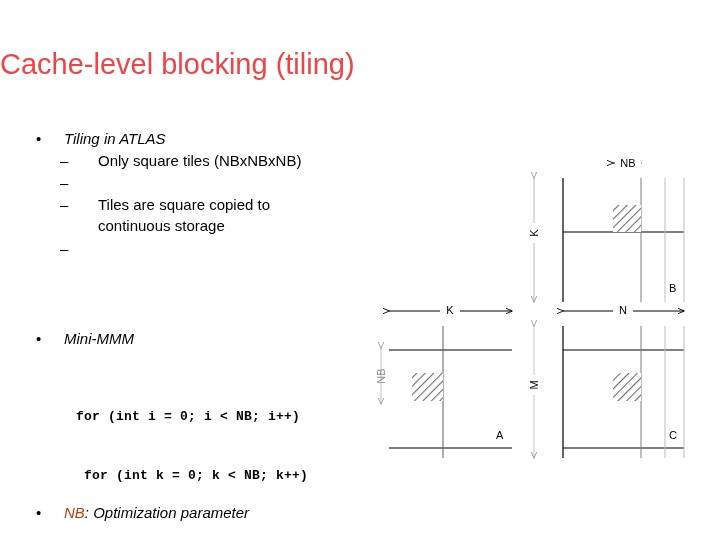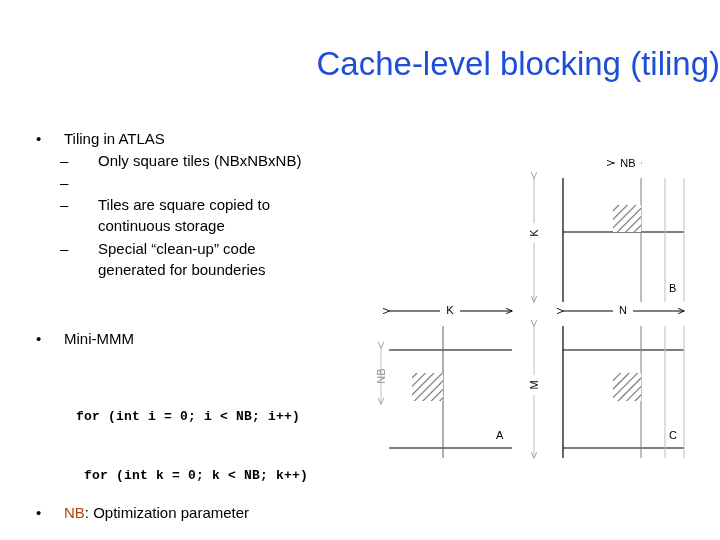--- a/index.html
+++ b/index.html
@@ -17,25 +17,25 @@
     font-family: "Liberation Sans", sans-serif;
     color: #000000;
   }
 
   
   #slide-title {
     position: absolute;
     left: 0;
     top: 44px;
     width: 720px;
-    text-align: right;
-    font-size: 33px;
+    text-align: left;
+    font-size: 29px;
     line-height: 40px;
     font-weight: normal;
-    color: #1d4ed8;
+    color: #ef4444;
     white-space: nowrap;
   }
 
   
   .bullet-l1 {
     position: absolute;
     font-size: 15px;
     line-height: 21px;
     color: #000000;
     white-space: nowrap;
@@ -44,20 +44,21 @@
     position: absolute;
     left: 0;
     top: 0;
     width: 16px;
     text-align: left;
     font-size: 15px;
   }
   .bullet-l1 .txt {
     display: block;
     margin-left: 28px;
+    font-style: italic;
   }
 
   .bullet-l2 {
     position: absolute;
     font-size: 15px;
     line-height: 21px;
     color: #000000;
   }
   .bullet-l2 .mark {
     position: absolute;
@@ -133,22 +134,20 @@
   </div>
 
   <div class="bullet-l2" style="left:60px; top:194px;">
     <span class="mark">–</span>
     <span class="txt">Tiles are square copied to
 continuous storage</span>
   </div>
 
   <div class="bullet-l2" style="left:60px; top:238px;">
     <span class="mark">–</span>
-    <span class="txt">Special “clean-up” code
-generated for bounderies</span>
   </div>
 
   <div class="bullet-l1" style="left:36px; top:328px;">
     <span class="mark">•</span>
     <span class="txt">Mini-MMM</span>
   </div>
 
   <div id="code-block">
     <span class="code-line">  for (int i = 0; i &lt; NB; i++)</span>
     <span class="code-line">   for (int k = 0; k &lt; NB; k++)</span>

